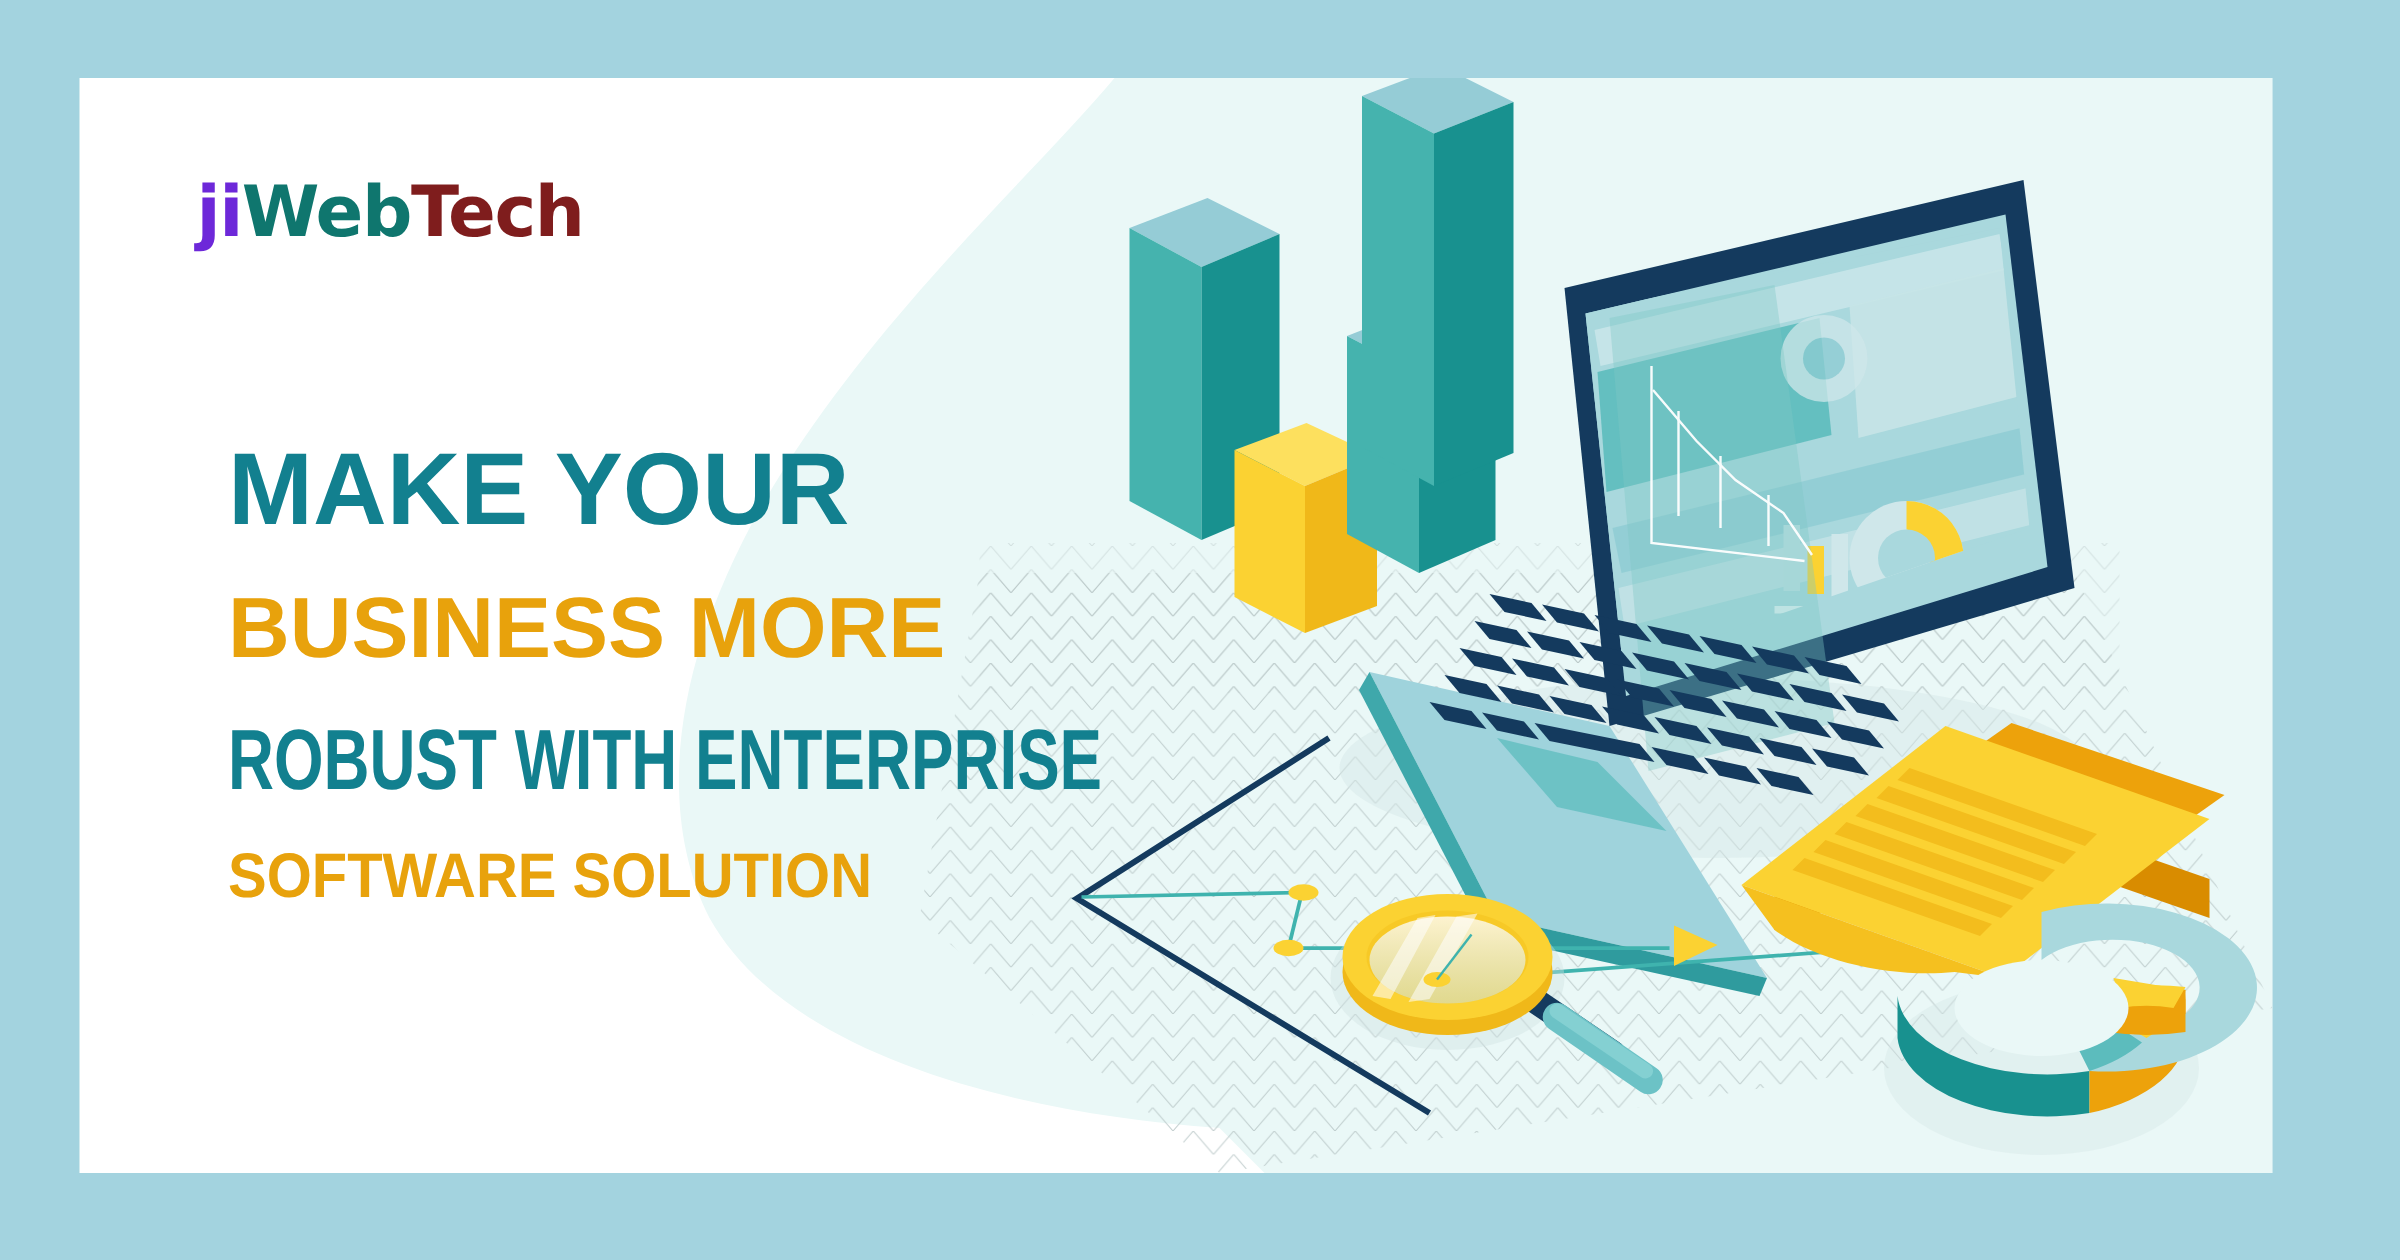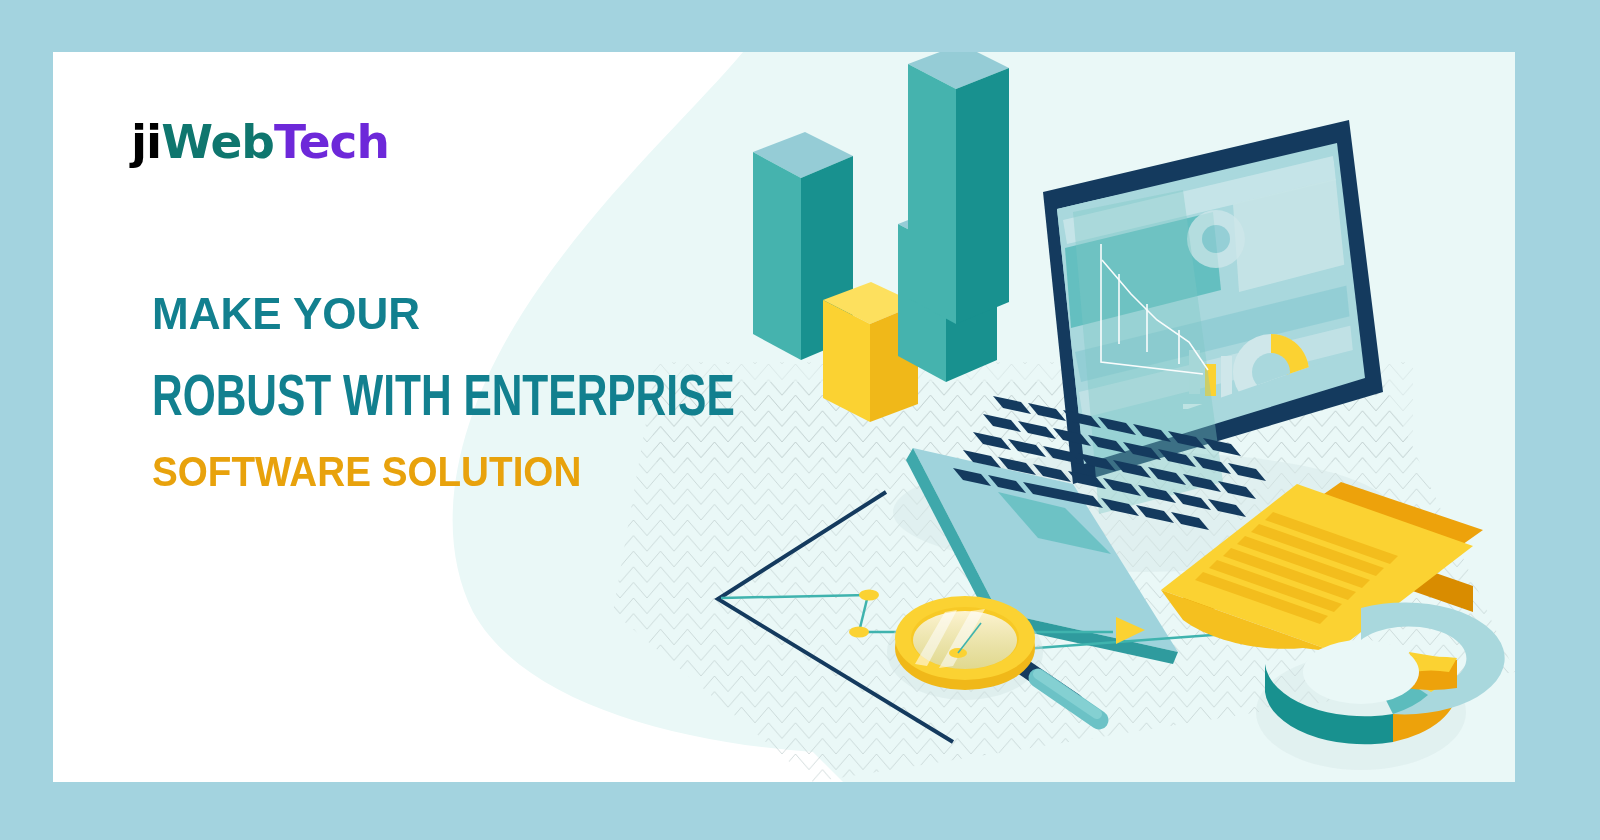--- a/index.html
+++ b/index.html
@@ -29,21 +29,21 @@
   
   #headline{
     position:absolute;left:99px;top:240px;z-index:40;
     width:640px;
   }
   .hl{
     margin:0;white-space:nowrap;line-height:1;
     font-weight:700;
     font-family:"Liberation Sans","DejaVu Sans",sans-serif;
   }
-  .hl-1{font-size:44px;letter-spacing:0px;margin-bottom:31px;}
+  .hl-1{font-size:68px;letter-spacing:0px;margin-bottom:31px;}
   .hl-2{font-size:57px;letter-spacing:0px;margin-bottom:31px;}
   .hl-3{font-size:57px;letter-spacing:0px;transform:scaleX(.745);transform-origin:left center;margin-bottom:27px;}
   .hl-4{font-size:42px;letter-spacing:0px;transform:scaleX(.92);transform-origin:left center;}
 
   
   #art{position:absolute;left:0;top:0;width:1462px;height:730px;z-index:20;}
 </style>
 </head>
 <body>
 
@@ -296,23 +296,24 @@
 
         <path d="M1352,608 A100,56 0 0,1 1404,608 L1404,636 A100,56 0 0,1 1352,636 Z" fill="#eda20b"></path>
         <path d="M1352,608 A92,50 0 0,1 1404,606 L1396,620 A60,32 0 0,0 1360,620 Z" fill="#fbd232"></path>
 
         <ellipse cx="1308" cy="620" rx="58" ry="32" fill="#eaf8f7"></ellipse>
         <path d="M1250,620 A58,32 0 0,0 1308,652 L1308,640 A58,32 0 0,1 1250,612 Z" fill="#18918f" opacity="0"></path>
       </g>
     </svg>
 
     <div id="logo">
-      <span style="color:#000000">ji</span><span style="color:#0f766e">Web</span><span style="color:#6d28d9">Tech</span>
+      <span style="color:#6d28d9">ji</span><span style="color:#0f766e">Web</span><span style="color:#7f1d1d">Tech</span>
     </div>
 
     <div id="headline">
       <p class="hl hl-1" style="color:#12808f">MAKE YOUR</p>
+      <p class="hl hl-2" style="color:#e8a20c">BUSINESS MORE</p>
       <p class="hl hl-3" style="color:#12808f">ROBUST WITH ENTERPRISE</p>
       <p class="hl hl-4" style="color:#e8a20c">SOFTWARE SOLUTION</p>
     </div>
 
   </div>
 </div>
 
 </body></html>

